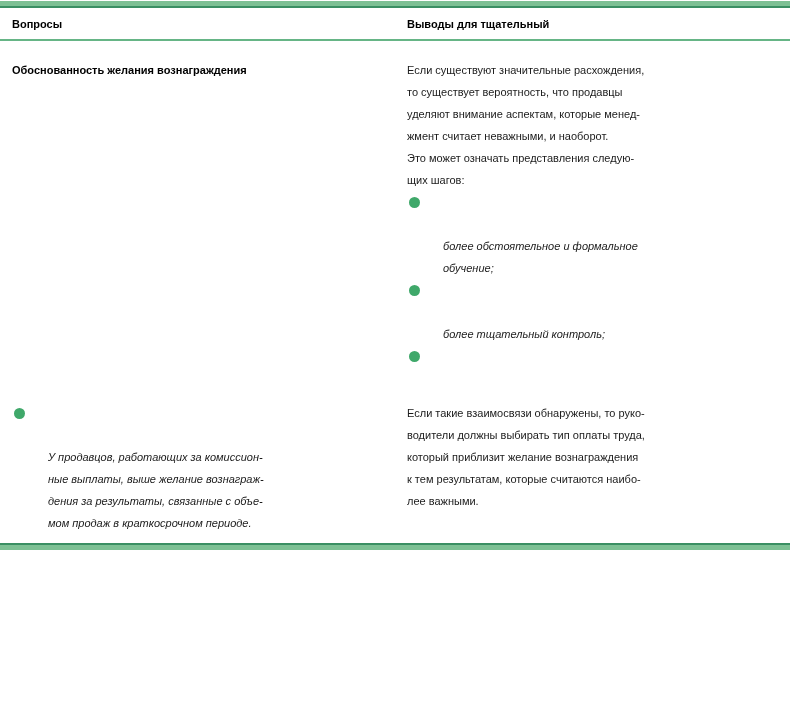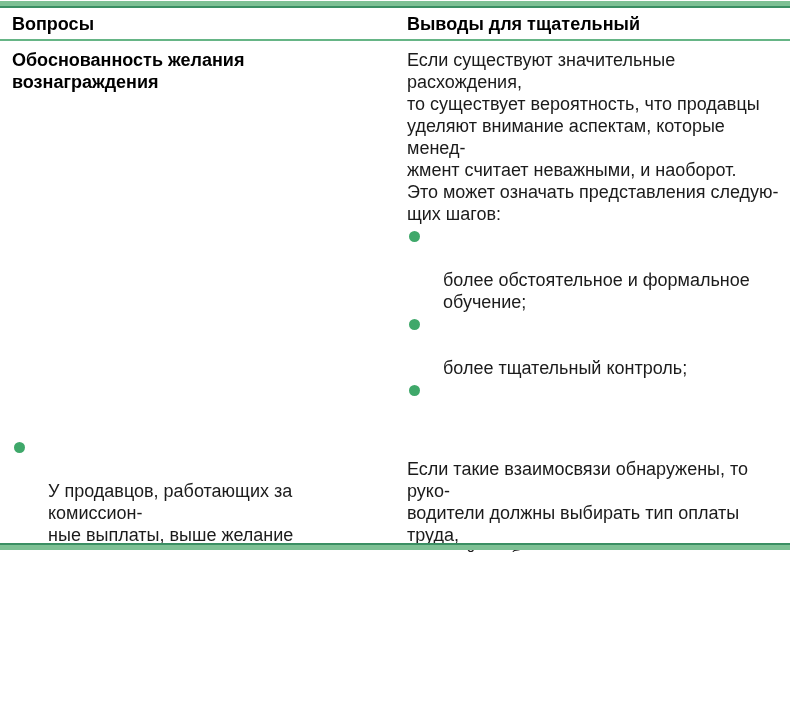--- a/index.html
+++ b/index.html
@@ -9,38 +9,38 @@
     --bullet-green:#3fa86a;
     --text:#1b1b1b;
   }
   html,body{margin:0;padding:0;background:#ffffff;}
   .page{
     position:relative;
     width:790px;height:552px;
     background:#ffffff;
     overflow:hidden;
     font-family:"Liberation Sans","DejaVu Sans",sans-serif;
-    font-size:18px;line-height:22px;
+    font-size:11px;line-height:22px;
     color:var(--text);
   }
   .band{height:5px;background:var(--band-green);}
   .band.top{margin-top:1px;border-bottom:2px solid var(--band-edge);}
   .band.bottom{position:absolute;left:0;right:0;bottom:2px;border-top:2px solid var(--band-edge);}
   .thead{display:grid;grid-template-columns:395px 395px;padding:5px 0 4px 0;}
   .hdr{font-weight:700;color:#000;}
   .rule{height:2px;background:var(--rule-green);}
   .row{display:grid;grid-template-columns:395px 395px;}
-  .row.r1{margin-top:8px;}
+  .row.r1{margin-top:18px;}
   .row.r2{margin-top:13px;}
   .cell{padding:0 8px 0 12px;}
   .cell.left{padding-right:18px;}
   p{margin:0;white-space:pre-line;}
   p.bold{font-weight:700;color:#000;}
-  p.offset{margin-top:22px;}
-  ul.blist{list-style:none;margin:0;padding:0;}
+  p.offset{}
+  ul.blist{list-style:none;margin:0;padding:0;font-style:italic;}
   ul.blist li{position:relative;padding-left:36px;white-space:pre-line;}
   .dot{
     position:absolute;left:2px;top:5.5px;
     width:11px;height:11px;border-radius:50%;
     background:var(--bullet-green);
   }
 </style>
 </head>
 <body>
 

